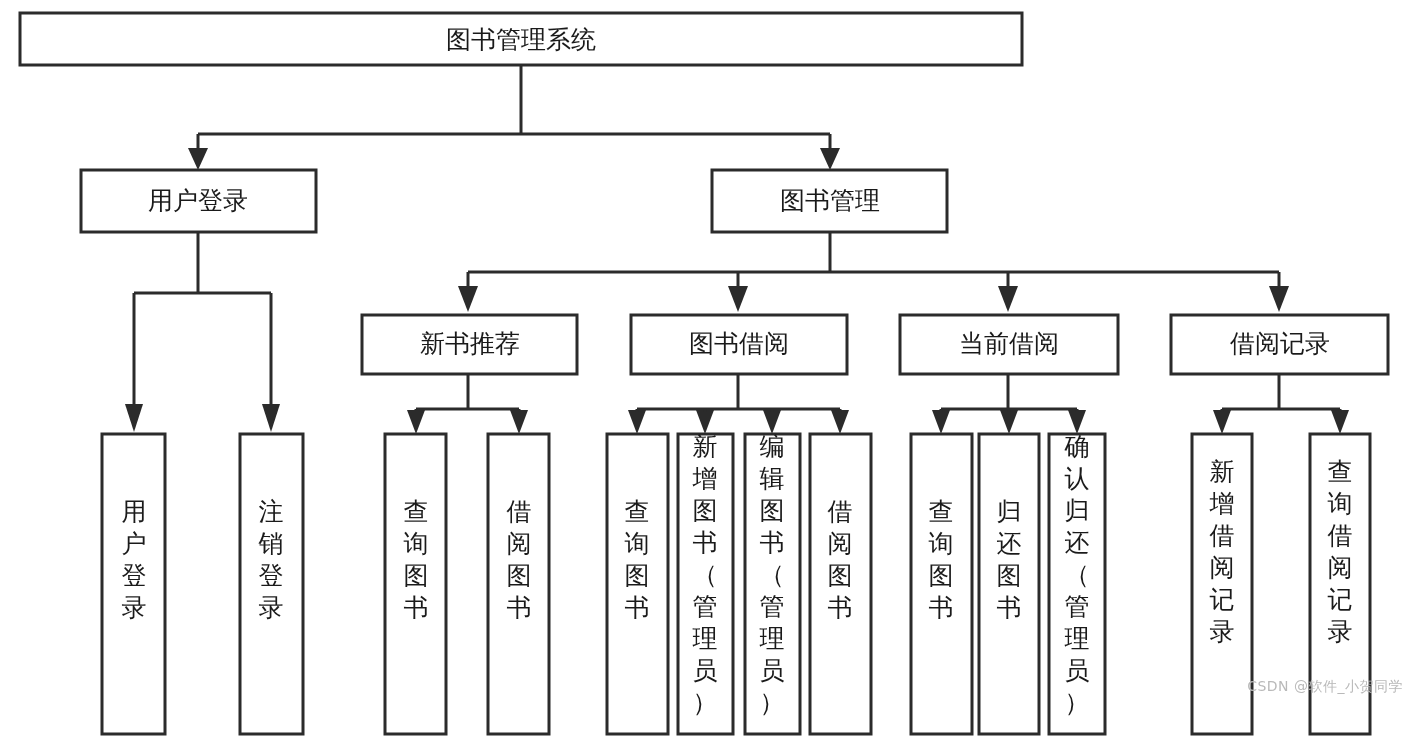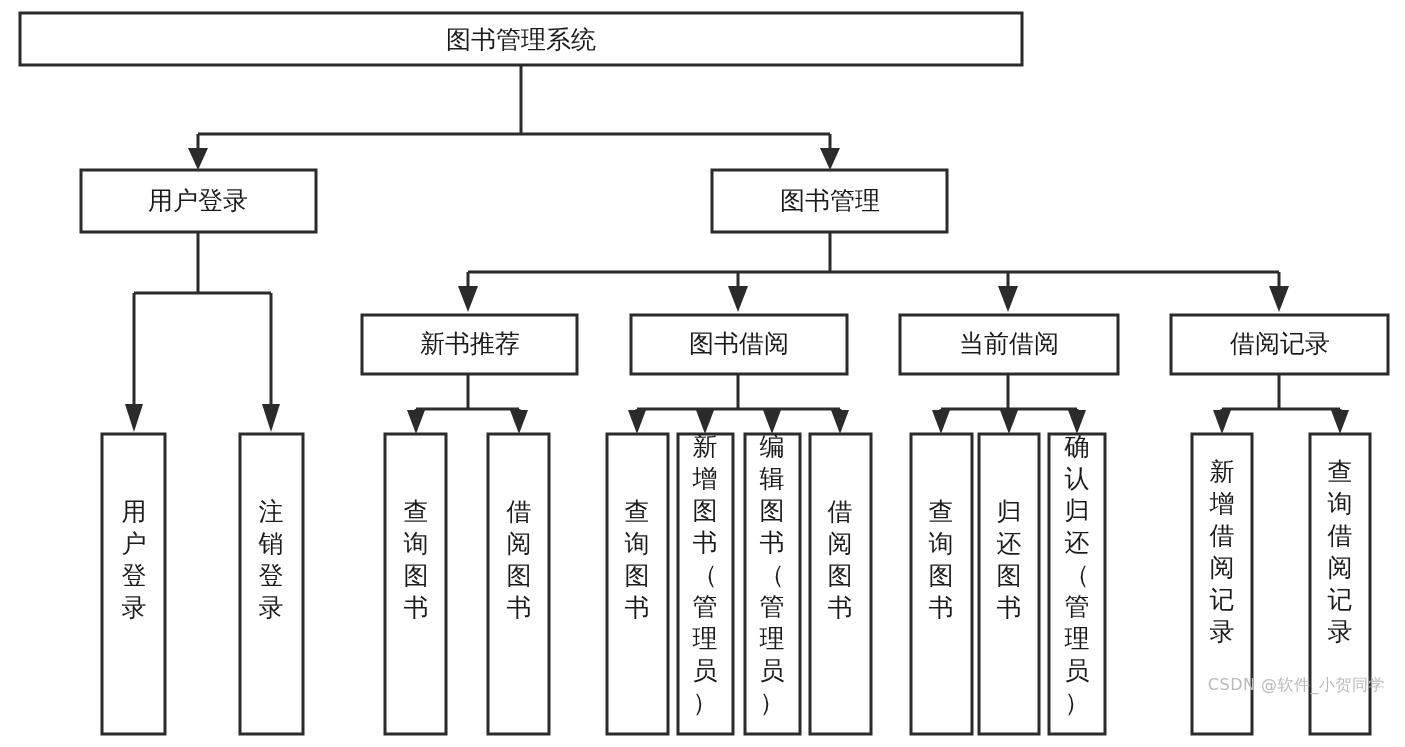--- a/index.html
+++ b/index.html
@@ -50,24 +50,24 @@
     dominant-baseline: middle;
   }
   .node-label-v {
     font-family: "DejaVu Sans", "Liberation Sans", sans-serif;
     font-size: 25px;
     fill: #1a1a1a;
     text-anchor: middle;
   }
   .watermark {
     position: absolute;
-    right: 20px;
+    right: 2px;
     bottom: 6px;
     font-family: "DejaVu Sans", "Liberation Sans", sans-serif;
-    font-size: 16px;
+    font-size: 14px;
     color: #b9b9b9;
     white-space: nowrap;
     letter-spacing: 0.5px;
     pointer-events: none;
   }
 </style>
 </head>
 <body>
 
 <div id="diagram-root">

